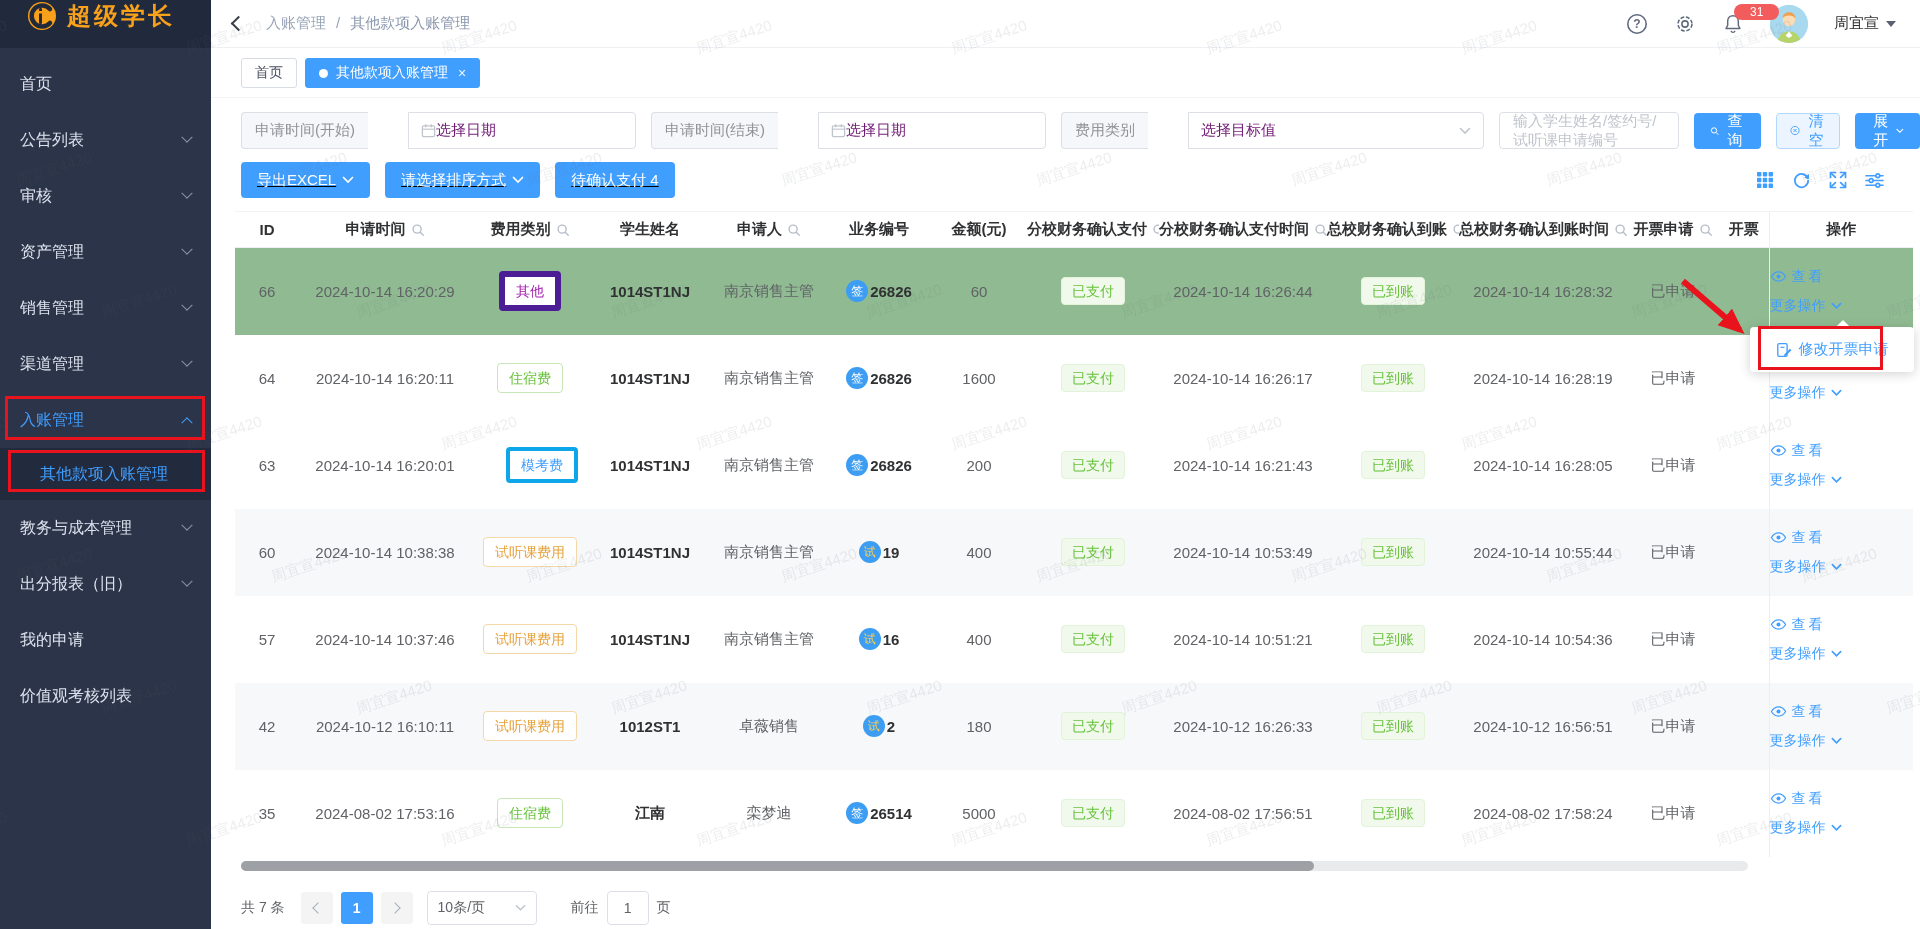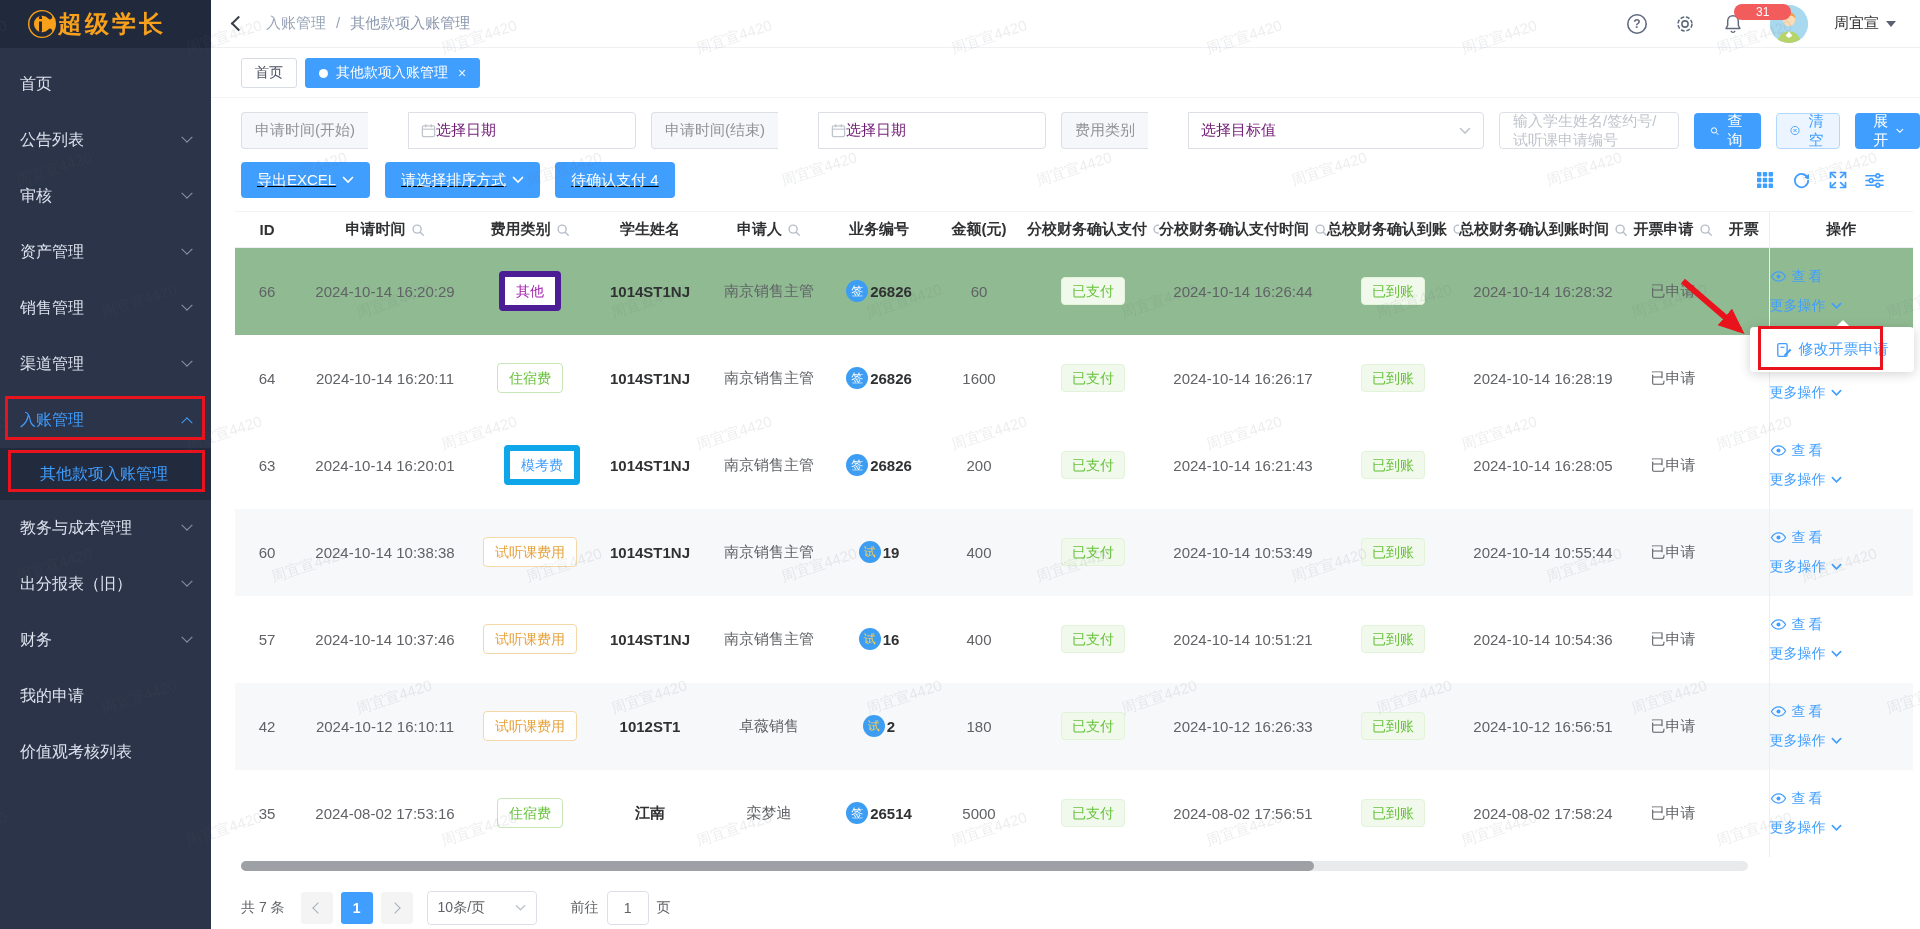--- a/index.html
+++ b/index.html
@@ -2,41 +2,41 @@
 <html><head>
 <meta charset="utf-8">
 <style>
   * { margin:0; padding:0; box-sizing:border-box; }
   html,body { width:1920px; height:929px; overflow:hidden; }
   body { font-family:"Liberation Sans","DejaVu Sans",sans-serif; background:#fff; position:relative; }
   .app { display:flex; width:100%; height:100%; }
 
   
   .sidebar { width:211px; flex-shrink:0; background:#2b3448; display:flex; flex-direction:column; position:relative; z-index:5; }
-  .logo { height:48px; background:#212a3c; display:flex; align-items:center; padding-left:26px; }
+  .logo { height:48px; background:#212a3c; display:flex; padding-left:26px; gap:9px; }
   .logo-text { color:#f9a11b; font-size:24px; font-weight:bold; letter-spacing:3px; white-space:nowrap; }
   .menu { flex:1; padding-top:8px; }
   .menu-item { height:56px; display:flex; align-items:center; padding:0 20px; font-size:16px; color:#dde3ee; cursor:pointer; }
   .menu-item.active { color:#409eff; }
   .menu-item.submenu-item { height:52px; background:#222b3e; color:#409eff; padding-left:40px; }
   .menu-item .chev { margin-left:auto; }
   .chev { width:8px; height:8px; border-right:1.6px solid #8b94a8; border-bottom:1.6px solid #8b94a8; display:inline-block; }
   .chev.down { transform:rotate(45deg) translate(-2px,-2px); }
   .chev.up   { transform:rotate(-135deg) translate(-2px,-2px); border-color:#409eff; }
 
   
   .main { flex:1; display:flex; flex-direction:column; background:#fff; min-width:0; }
   .topbar { height:48px; display:flex; align-items:center; padding:0 24px 0 22px; border-bottom:1px solid #eef0f4; }
   .back-icon { width:11px; height:11px; border-left:2px solid #3a3f4a; border-bottom:2px solid #3a3f4a; transform:rotate(45deg); margin-right:22px; cursor:pointer; }
   .crumb { font-size:15px; color:#9aa5b8; display:flex; gap:10px; }
   .crumb .cur { color:#8a97ad; }
   .top-right { margin-left:auto; display:flex; align-items:center; gap:26px; }
   .tico { color:#5f6a7d; display:flex; cursor:pointer; }
   .bell-wrap { position:relative; }
-  .num-badge { position:absolute; top:-9px; left:12px; background:#f25c5c; color:#fff; font-size:12px; border-radius:9px; padding:1px 22px; line-height:14px; }
+  .num-badge { position:absolute; top:-9px; left:12px; background:#f25c5c; color:#fff; font-size:12px; border-radius:9px; padding:1px 16px; line-height:14px; }
   .avatar { width:38px; height:38px; border-radius:50%; overflow:hidden; background:#a9d9ef; flex-shrink:0; }
   .uname { font-size:15px; color:#303133; display:flex; align-items:center; gap:7px; cursor:pointer; }
   .dcaret { width:0; height:0; border-left:5px solid transparent; border-right:5px solid transparent; border-top:6px solid #5a6170; }
 
   
   .tabsbar { display:flex; align-items:center; gap:8px; padding:10px 0 9px 30px; border-bottom:1px solid #f3f4f7; }
   .tab { height:30px; display:inline-flex; align-items:center; padding:0 13px; border:1px solid #d8dce5; border-radius:3px; background:#fff; color:#495060; font-size:14px; cursor:pointer; gap:8px; }
   .tab.active { background:#409eff; border-color:#409eff; color:#fff; }
   .tab .dot { width:9px; height:9px; border-radius:50%; background:#fff; }
   .tab .x { font-size:14px; opacity:.9; margin-left:2px; }
@@ -65,21 +65,21 @@
   thead th { height:36px; font-size:15px; font-weight:bold; color:#303133; text-align:center; border-top:1px solid #f0f2f5; border-bottom:1px solid #ebeef5; white-space:nowrap; overflow:hidden; cursor:pointer; }
   thead th .thwrap { display:inline-flex; align-items:center; gap:5px; }
   tbody td { height:87px; text-align:center; font-size:15px; color:#606266; white-space:nowrap; overflow:hidden; }
   tr.striped { background:#f7f8fa; }
   tr.selected { background:#90bb92; }
   td.bold, .student { font-weight:bold; color:#303133; }
   .op-col { border-left:1px solid #ebeef5; box-shadow:-9px 0 9px -6px rgba(0,0,0,.14); }
   .fee-tag { display:inline-block; padding:7px 11px; border-radius:4px; font-size:14px; background:#fff; line-height:1; }
   .fee-other  { border:6px solid #4c1d95; color:#a21caf; }
   .fee-green  { border:1px solid #c7e6b5; color:#67c23a; }
-  .fee-blue   { border:6px solid #0ea5e9; color:#409eff;margin-left:24px; }
+  .fee-blue   { border:4px solid #0ea5e9; color:#409eff;margin-left:24px; }
   .fee-orange { border:1px solid #f5d8a8; color:#e6a23c; }
   .status-tag { display:inline-block; padding:6px 10px; border-radius:4px; font-size:14px; background:#f0f9eb; border:1px solid #e1f3d8; color:#67c23a; line-height:1; }
   .biz { display:inline-flex; align-items:center; gap:2px; }
   .biz-badge { width:22px; height:22px; border-radius:50%; background:#3d9df2; color:#fff; font-size:12px; display:inline-flex; align-items:center; justify-content:center; flex-shrink:0; }
   .biz-badge.trial { color:#ffd34f; }
   .biz-no { font-weight:bold; color:#303133; }
   .op-links { display:flex; flex-direction:column; gap:11px; }
   .op-link { color:#409eff; font-size:14px; display:inline-flex; align-items:center; gap:5px; cursor:pointer; }
   .op-link.view { letter-spacing:3px; }
 
@@ -150,24 +150,20 @@
         </div>
         <div class="menu-item active submenu-item">
           <span>其他款项入账管理</span>
         </div>
         <div class="menu-item">
           <span>教务与成本管理</span>
           <i class="chev down"></i>
         </div>
         <div class="menu-item">
           <span>出分报表（旧）</span>
-          <i class="chev down"></i>
-        </div>
-        <div class="menu-item">
-          <span>财务</span>
           <i class="chev down"></i>
         </div>
         <div class="menu-item">
           <span>我的申请</span>
         </div>
         <div class="menu-item">
           <span>价值观考核列表</span>
         </div>
       </nav>
   </aside>

